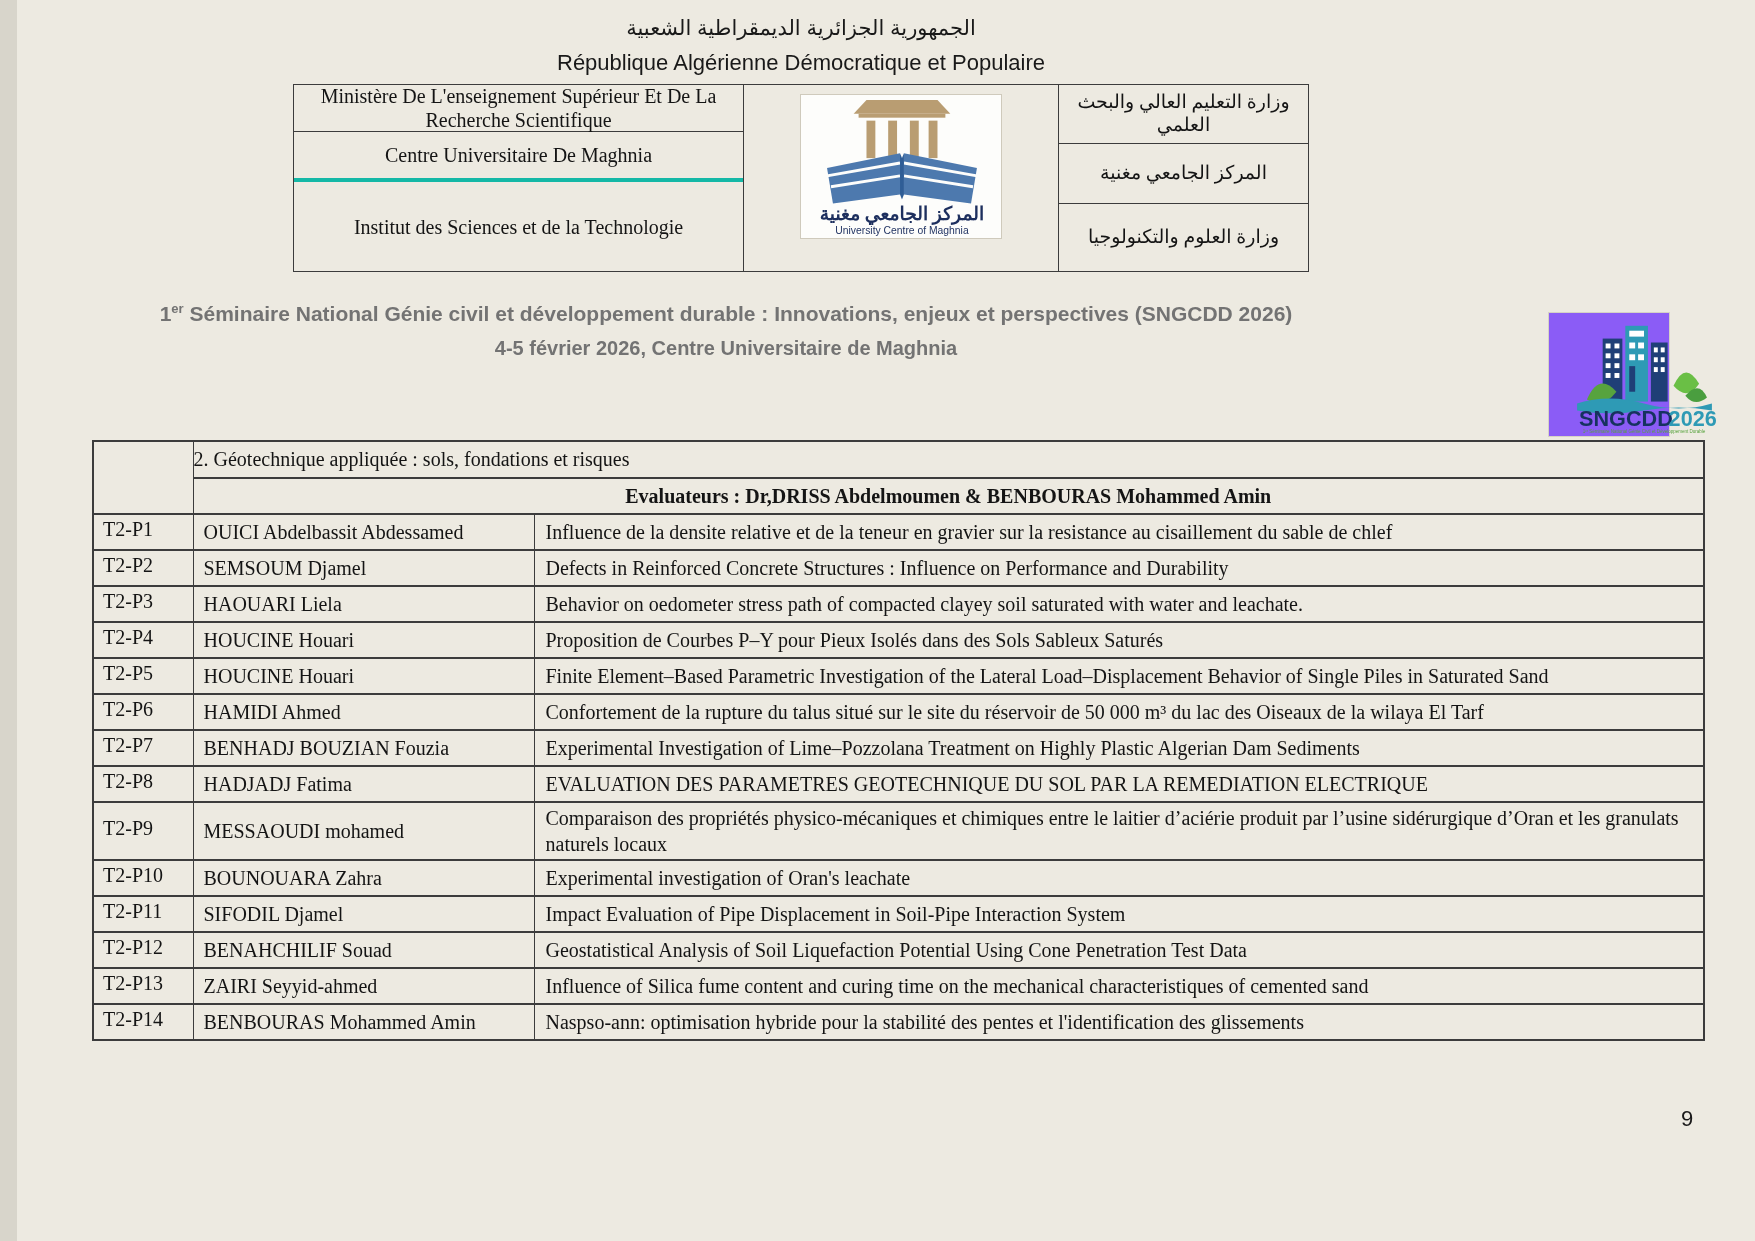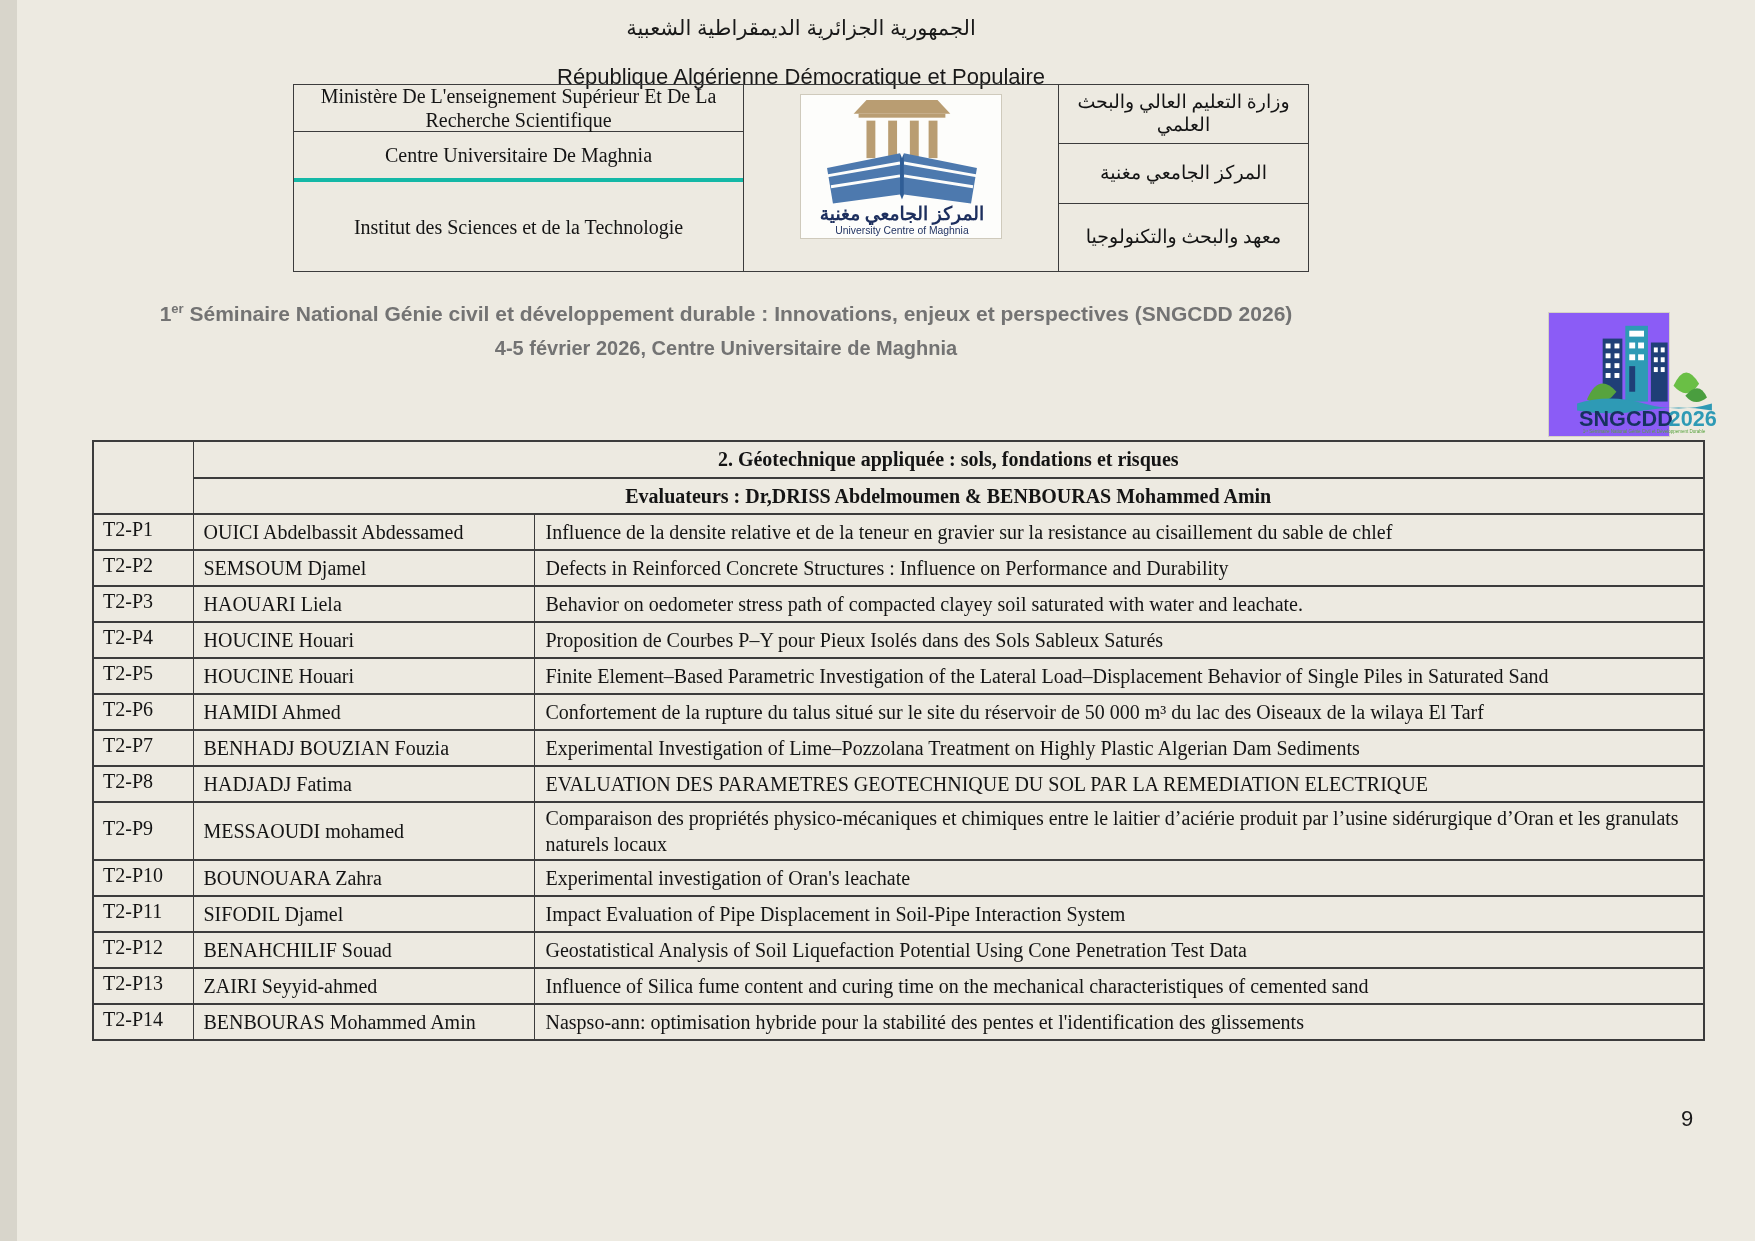--- a/index.html
+++ b/index.html
@@ -6,21 +6,21 @@
   html,body { background:#d8d5cb; }
   .page {
     position:relative; width:1755px; height:1241px;
     background:#edeae1; color:#141414; overflow:hidden;
     font-family:"Liberation Serif", serif;
     margin-left:17px;
   }
   .top-line { position:absolute; left:276px; width:1016px; text-align:center;
     font-family:"Liberation Sans", sans-serif; color:#191919; }
   .top-arabic { top:16px; font-size:21px; }
-  .top-french { top:64px; font-size:22px; }
+  .top-french { top:50px; font-size:22px; }
 
   
   .org-table { position:absolute; left:276px; top:84px; width:1016px; height:188px;
     display:grid; grid-template-columns:450px 315px 1fr; border:1px solid #3c3c3c; }
   .org-col { display:flex; flex-direction:column; }
   .org-left { border-right:1px solid #3c3c3c; }
   .org-mid  { border-right:1px solid #3c3c3c; align-items:center; justify-content:flex-start; }
   .org-cell { display:flex; align-items:center; justify-content:center; text-align:center;
     font-size:20px; line-height:1.2; padding:2px 14px; }
   .org-left .org-cell:nth-child(1){ height:47px; border-bottom:1px solid #3c3c3c; }
@@ -43,21 +43,21 @@
 
   .sngcdd-box { position:absolute; left:1531px; top:312px; width:122px; height:125px;
     background:#8b5cf6; border:1px solid #d6d2c6;padding-left:20px; }
 
   
   .session-table-wrap { position:absolute; left:75px; top:440px; }
   table.session { border-collapse:collapse; table-layout:fixed; width:1613px;
     border:2px solid #3c3c3c; }
   table.session td { border:1px solid #3c3c3c; border-top-width:2px; border-bottom-width:2px;
     font-size:20px; color:#141414; vertical-align:middle; }
-  td.h-title { height:37px; text-align:center; font-weight:bold; font-size:21px; }
+  td.h-title { height:37px; font-weight:normal; font-size:21px; }
   td.h-eval  { height:36px; text-align:center; font-weight:bold; font-size:19px; }
   td.c-code   { height:36px; padding:2px 4px 8px 9px; }
   td.c-author { padding:2px 6px 2px 10px; }
   td.c-title  { padding:2px 10px 2px 11px; line-height:1.3; }
 
   .page-number { position:absolute; left:1640px; top:1106px; width:60px; text-align:center;
     font-family:"Liberation Sans", sans-serif; font-size:22px; color:#1a1a1a; }
 
   svg text { font-family:"Liberation Sans", sans-serif; }
   svg text.serifed { font-family:"Liberation Serif", serif; }
@@ -98,21 +98,21 @@
             <path d="M100,59 L102,64 L104,59 L104,101 L102,106 L100,101 Z" fill="#2f5d96"></path>
           </g>
           <text class="serifed" x="102" y="127" font-size="19" font-weight="bold" fill="#1d2f5e" text-anchor="middle">المركز الجامعي مغنية</text>
           <text x="102" y="141" font-size="10.5" fill="#223463" text-anchor="middle">University Centre of Maghnia</text>
         </svg>
       </div>
     </div>
     <div class="org-col org-right">
       <div class="org-cell" dir="rtl">وزارة التعليم العالي والبحث العلمي</div>
       <div class="org-cell" dir="rtl">المركز الجامعي مغنية</div>
-      <div class="org-cell" dir="rtl">معهد والبحث والتكنولوجيا</div>
+      <div class="org-cell" dir="rtl">وزارة العلوم والتكنولوجيا</div>
     </div>
   </div>
 
   <div class="seminar">
     <div class="seminar-title"><span>1</span><sup>er</sup><span> Séminaire National Génie civil et développement durable : Innovations, enjeux et perspectives (SNGCDD 2026)</span></div>
     <div class="seminar-subtitle">4-5 février 2026, Centre Universitaire de Maghnia</div>
   </div>
 
   <div class="sngcdd-box">
     <svg viewBox="0 0 153 125" width="151" height="123">

